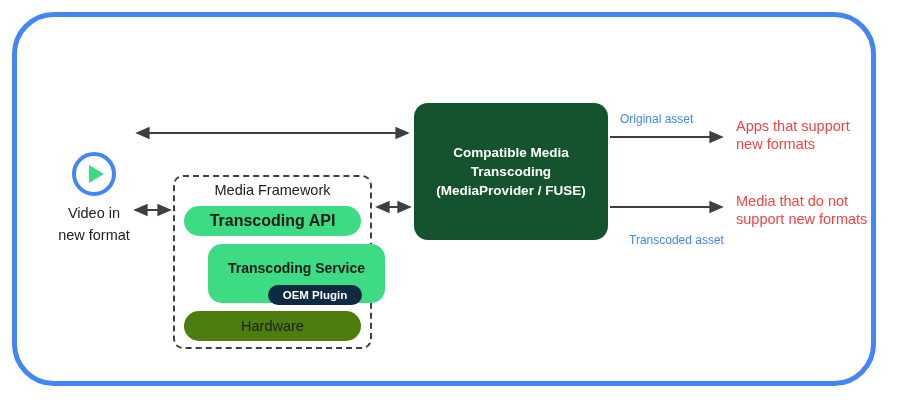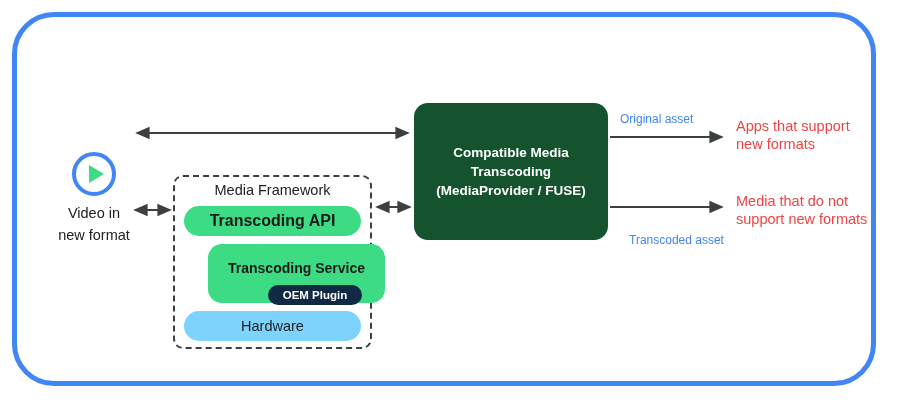--- a/index.html
+++ b/index.html
@@ -115,21 +115,21 @@
     font-size: 11.5px;
     font-weight: bold;
     color: #ffffff;
     text-align: center;
   }
   .pill-hardware {
     left: 184px;
     top: 311px;
     width: 177px;
     height: 30px;
-    background: #7dd3fc;
+    background: #4d7c0f;
     border-radius: 15px;
     font-size: 14.5px;
     color: #202124;
   }
 
   
   .cmt-box {
     position: absolute;
     left: 414px;
     top: 103px;

